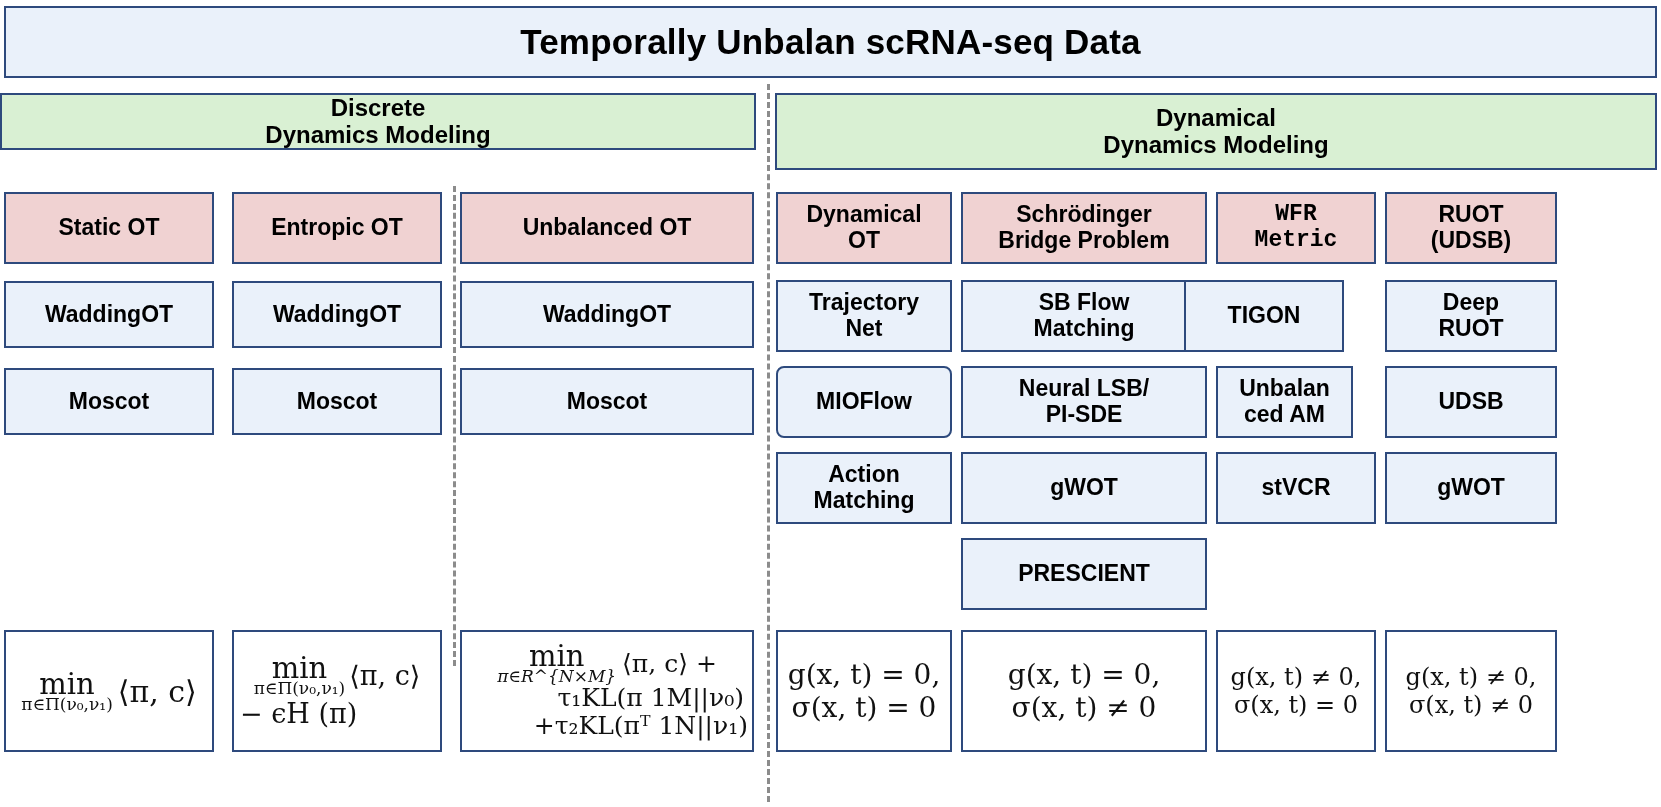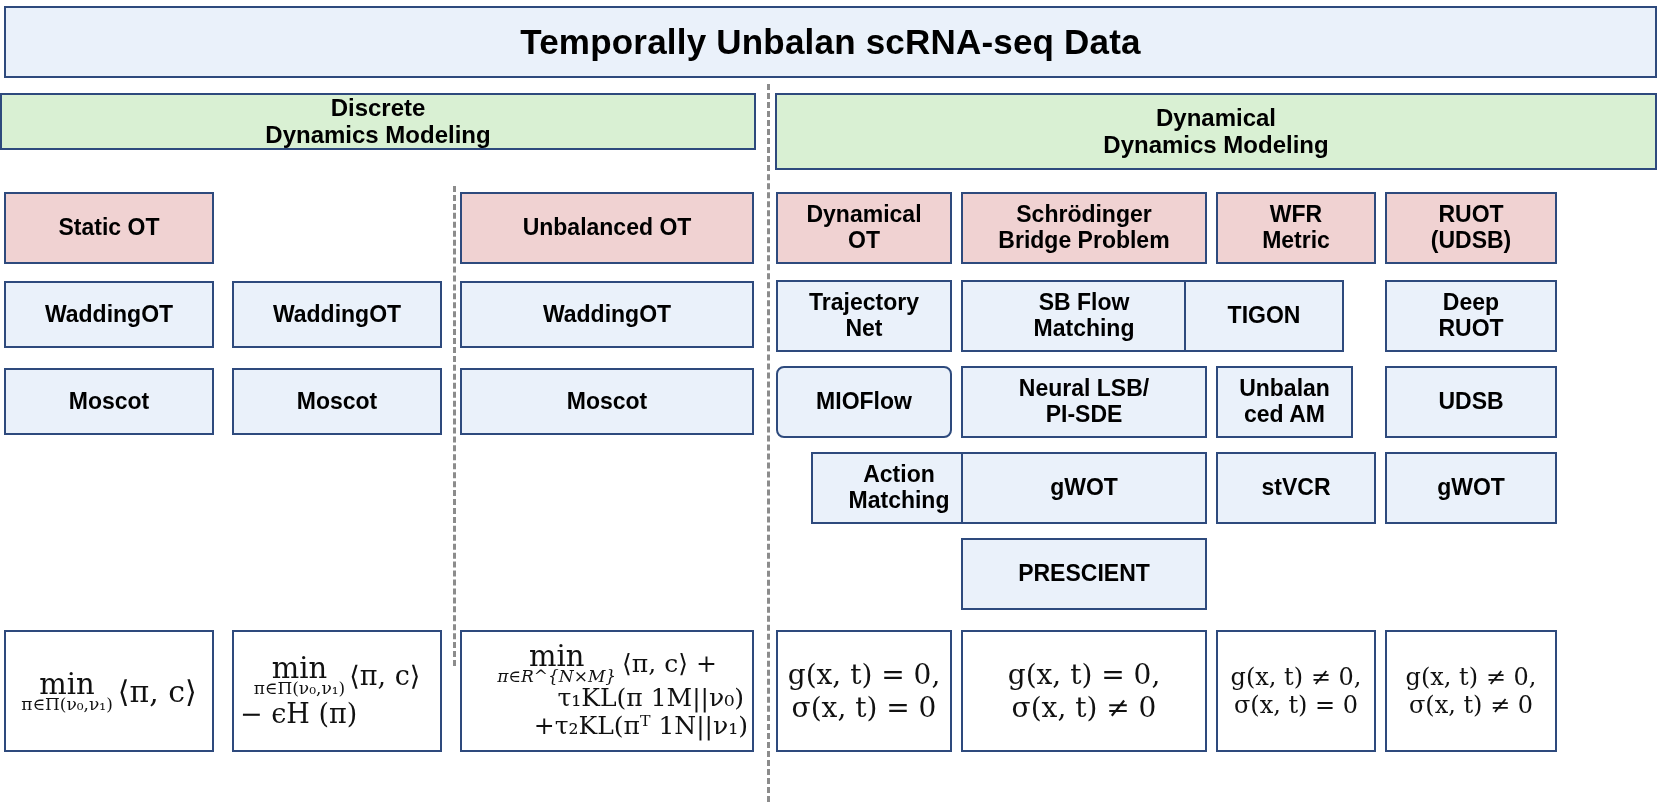--- a/index.html
+++ b/index.html
@@ -78,20 +78,21 @@
   <div class="math" style="left:4px;top:630px;width:210px;height:122px;">
     <div class="mrow">
       <span class="op">
         <span class="big">min</span>
         <span class="sub">π∈Π(ν₀,ν₁)</span>
       </span>
       <span class="f1" style="margin-left:5px;">⟨π, c⟩</span>
     </div>
   </div>
 
+  <div class="box fill-pink cat-box" style="left:232px;top:192px;width:210px;height:72px;">Entropic OT</div>
   <div class="box fill-blue meth-box" style="left:232px;top:281px;width:210px;height:67px;">WaddingOT</div>
   <div class="box fill-blue meth-box" style="left:232px;top:368px;width:210px;height:67px;">Moscot</div>
 
   <div class="math" style="left:232px;top:630px;width:210px;height:122px;">
     <div class="mcol" style="width:100%;">
       <div class="mrow">
         <span class="op">
           <span class="big">min</span>
           <span class="sub">π∈Π(ν₀,ν₁)</span>
         </span>
@@ -117,21 +118,21 @@
       <div class="f3" style="align-self:flex-end;margin-right:8px;margin-top:-2px;">τ₁KL(π 1M||ν₀)</div>
       <div class="f3" style="align-self:flex-end;margin-right:4px;margin-top:-1px;">+τ₂KL(πᵀ 1N||ν₁)</div>
     </div>
   </div>
 
   <div class="box fill-pink cat-box" style="left:776px;top:192px;width:176px;height:72px;">Dynamical
 OT</div>
   <div class="box fill-blue meth-box" style="left:776px;top:280px;width:176px;height:72px;">Trajectory
 Net</div>
   <div class="box fill-blue meth-box" style="left:776px;top:366px;width:176px;height:72px;border-radius:8px;">MIOFlow</div>
-  <div class="box fill-blue meth-box" style="left:776px;top:452px;width:176px;height:72px;margin-left:35px;">Action
+  <div class="box fill-blue meth-box" style="left:776px;top:452px;width:176px;height:72px;">Action
 Matching</div>
 
   <div class="math" style="left:776px;top:630px;width:176px;height:122px;">
     <div class="cond">
       <span class="ln">g(x, t) = 0,</span>
       <span class="ln">σ(x, t) = 0</span>
     </div>
   </div>
 
   <div class="box fill-pink cat-box" style="left:961px;top:192px;width:246px;height:72px;">Schrödinger
@@ -143,21 +144,21 @@
   <div class="box fill-blue meth-box" style="left:961px;top:452px;width:246px;height:72px;">gWOT</div>
   <div class="box fill-blue meth-box" style="left:961px;top:538px;width:246px;height:72px;">PRESCIENT</div>
 
   <div class="math" style="left:961px;top:630px;width:246px;height:122px;">
     <div class="cond">
       <span class="ln">g(x, t) = 0,</span>
       <span class="ln">σ(x, t) ≠ 0</span>
     </div>
   </div>
 
-  <div class="box fill-pink cat-box" style="left:1216px;top:192px;width:160px;height:72px;">WFR
+  <div class="box fill-pink cat-box" style="left:1216px;top:192px;width:160px;height:72px;font-family:Liberation Mono, monospace;">WFR
 Metric</div>
   <div class="box fill-blue meth-box" style="left:1184px;top:280px;width:160px;height:72px;">TIGON</div>
   <div class="box fill-blue meth-box" style="left:1216px;top:366px;width:137px;height:72px;">Unbalan
 ced AM</div>
   <div class="box fill-blue meth-box" style="left:1216px;top:452px;width:160px;height:72px;">stVCR</div>
 
   <div class="math" style="left:1216px;top:630px;width:160px;height:122px;">
     <div class="cond" style="font-size:24px;">
       <span class="ln">g(x, t) ≠ 0,</span>
       <span class="ln">σ(x, t) = 0</span>

